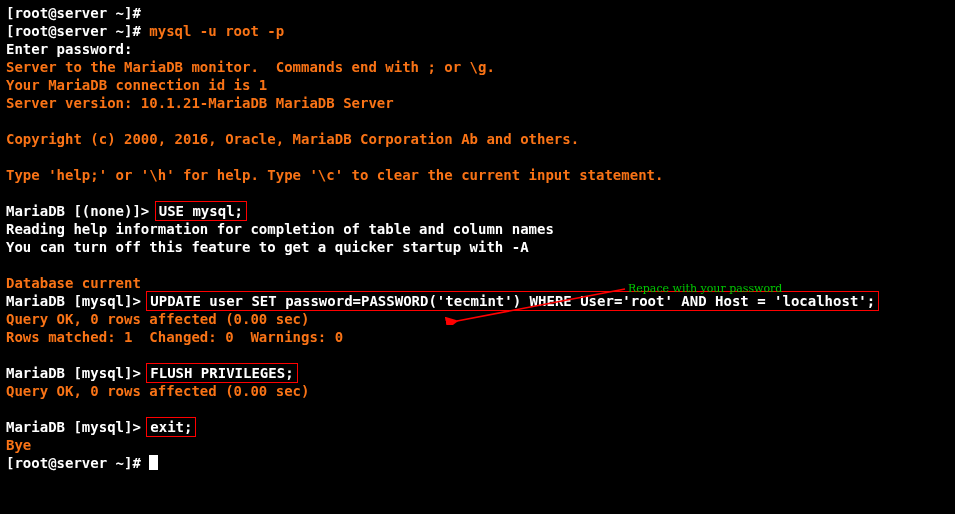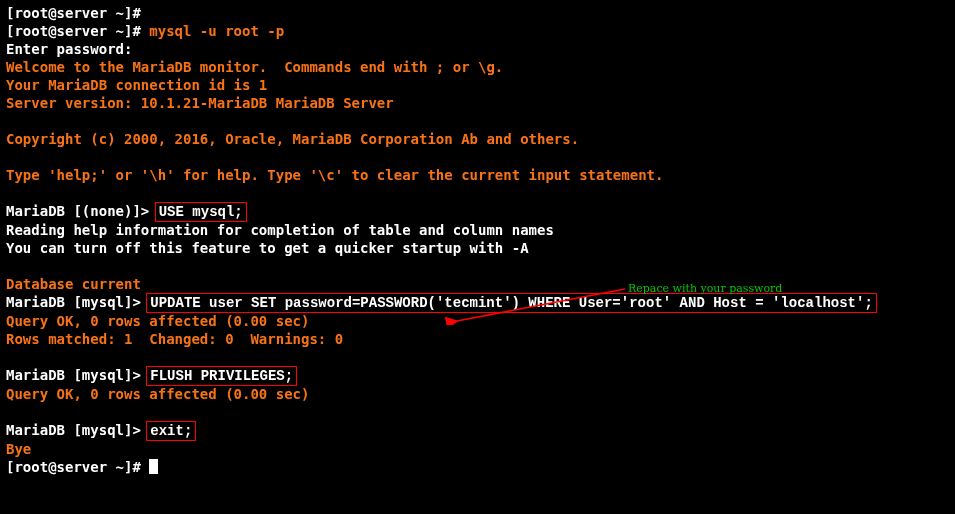--- a/index.html
+++ b/index.html
@@ -17,21 +17,20 @@
       font-weight: bold;
     }
     .line { white-space: pre; }
     .yellow { color: #f97316; }
     .white { color: #fff; }
     .box {
       border: 1.5px solid #ff0000;
       display: inline-block;
       padding: 0 3px;
       margin: -1px -3px;
-      font-family: Liberation Mono, monospace;
     }
     .annotation {
       position: absolute;
       color: #00c800;
       font-family: "DejaVu Serif", Georgia, serif;
       font-weight: normal;
       font-size: 11px;
       top: 280px;
       left: 628px;
     }
@@ -50,21 +49,21 @@
       background: #fff;
       vertical-align: -2px;
     }
   </style>
 </head>
 <body>
 
 <div class="line white"><span>[root@server ~]#</span></div>
 <div class="line white"><span>[root@server ~]# </span><span class="yellow">mysql -u root -p</span></div>
 <div class="line white">Enter password:</div>
-<div class="line yellow">Welcome to the MariaDB monitor.  Commands end with ; or \g.</div>
+<div class="line yellow">Server to the MariaDB monitor.  Commands end with ; or \g.</div>
 <div class="line yellow">Your MariaDB connection id is 1</div>
 <div class="line yellow">Server version: 10.1.21-MariaDB MariaDB Server</div>
 <div class="line">&nbsp;</div>
 <div class="line yellow">Copyright (c) 2000, 2016, Oracle, MariaDB Corporation Ab and others.</div>
 <div class="line">&nbsp;</div>
 <div class="line yellow">Type 'help;' or '\h' for help. Type '\c' to clear the current input statement.</div>
 <div class="line">&nbsp;</div>
 <div class="line white"><span>MariaDB [(none)]&gt; </span><span class="box"><span>USE mysql;</span></span></div>
 <div class="line white">Reading help information for completion of table and column names</div>
 <div class="line white">You can turn off this feature to get a quicker startup with -A</div>

